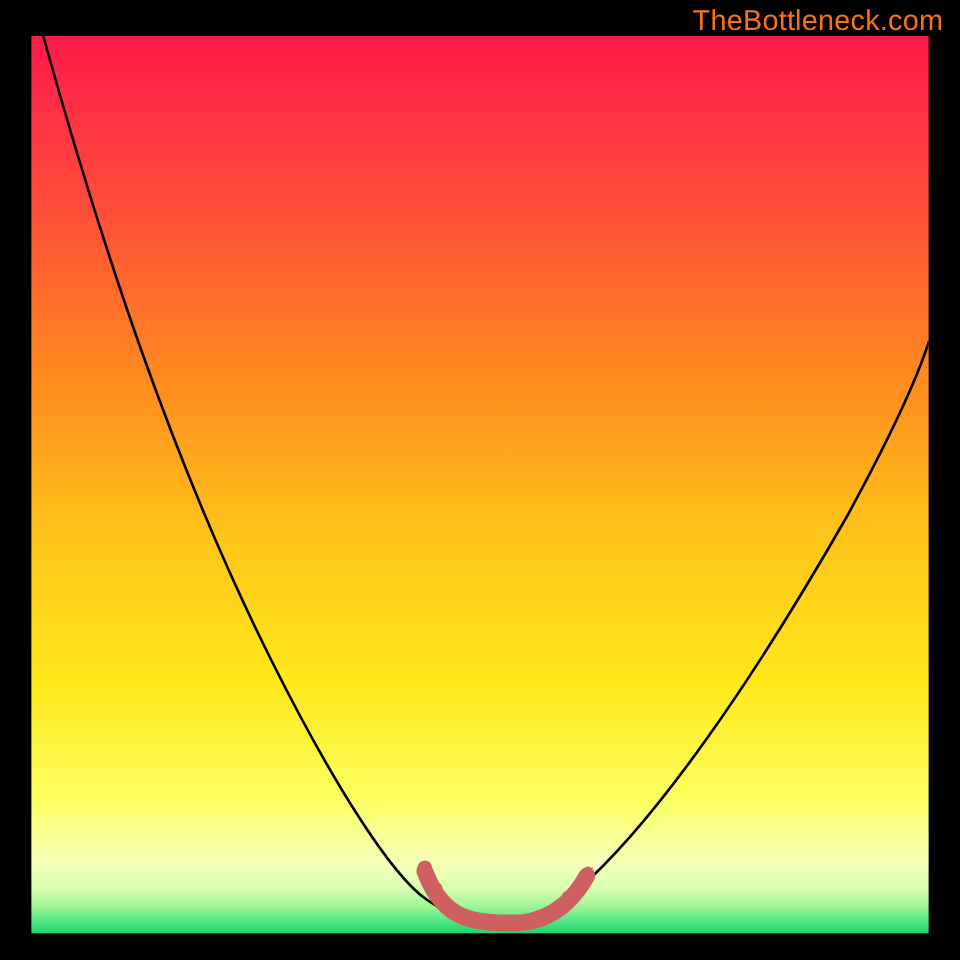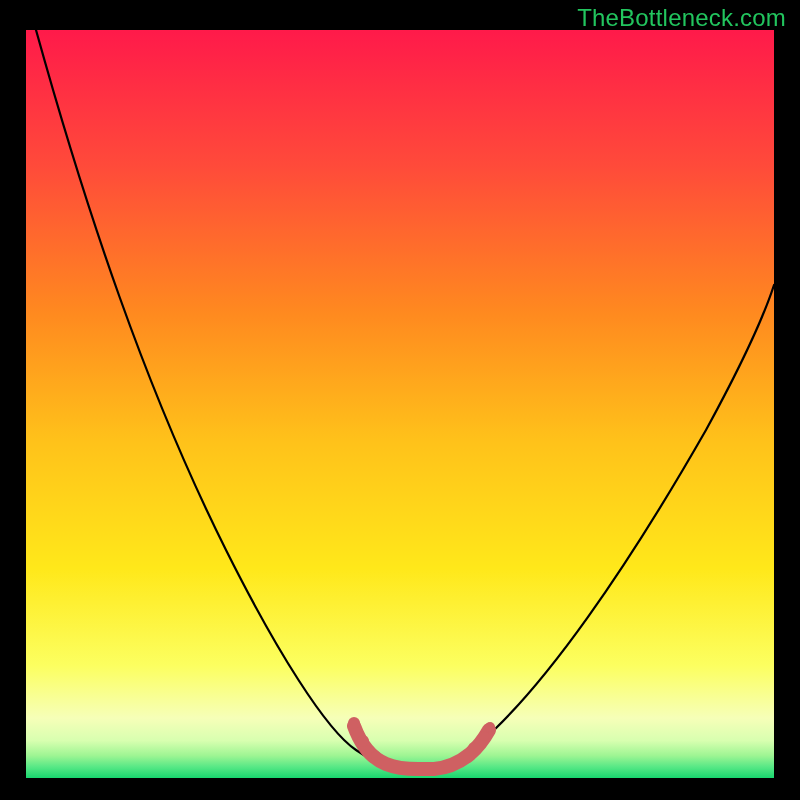--- a/index.html
+++ b/index.html
@@ -30,21 +30,21 @@
     position: absolute;
     left: 0;
     top: 0;
     width: 748px;
     height: 748px;
   }
   .watermark {
     position: absolute;
     top: 4px;
     right: 14px;
-    color: #22c55e;
+    color: #f97316;
     font-size: 24px;
     letter-spacing: 0.2px;
     font-weight: 400;
   }
   svg.curve-layer {
     position: absolute;
     left: 0;
     top: 0;
     width: 748px;
     height: 748px;

